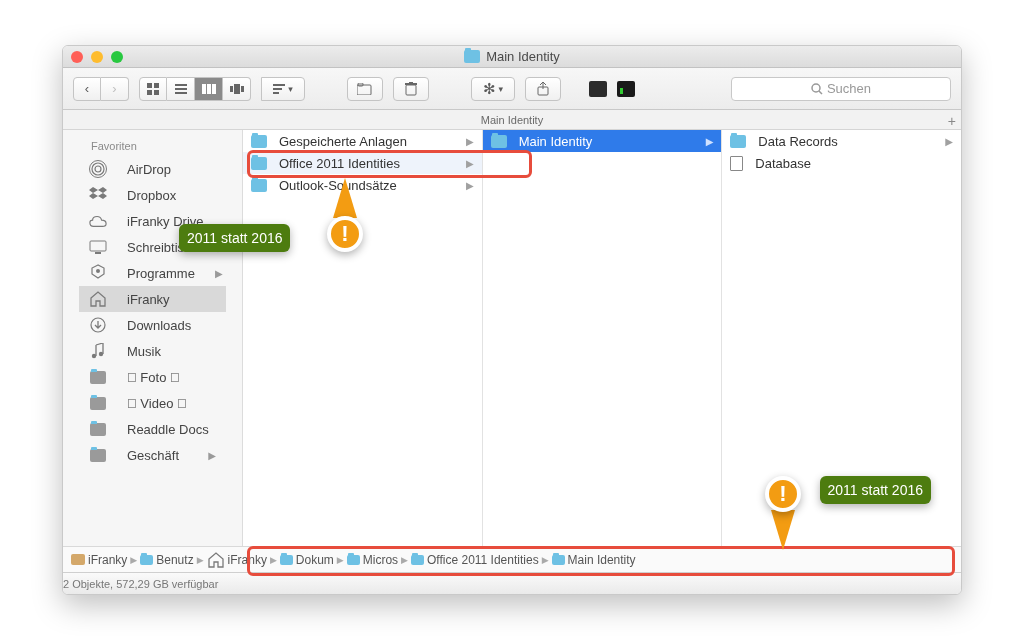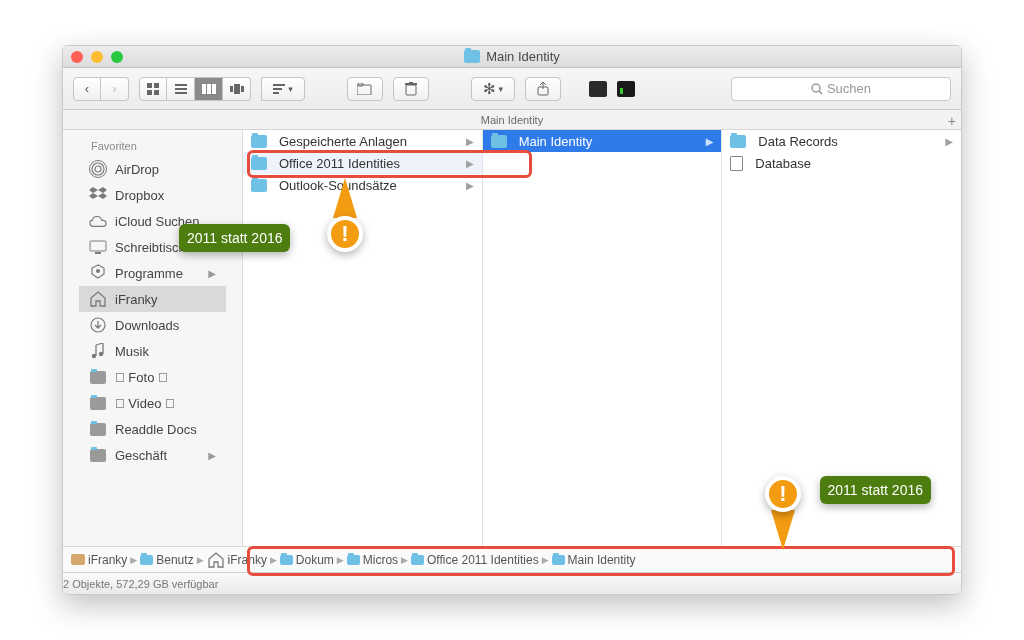--- a/index.html
+++ b/index.html
@@ -22,21 +22,21 @@
 .btn-group .tbtn+.tbtn{border-left:none}
 .tbtn.single{border-radius:4px}
 .tbtn.active{background:#8a8a8a;color:#fff}
 .spacer{width:22px}
 .search{flex:1;max-width:220px;margin-left:auto;height:24px;border:1px solid #c8c8c8;border-radius:4px;background:#fff;display:flex;align-items:center;justify-content:center;color:#999;font-size:13px;gap:4px}
 .pathbar{height:20px;background:#f2f2f2;border-bottom:1px solid #d5d5d5;font-size:11px;color:#6a6a6a;text-align:center;line-height:20px;position:relative}
 .pathbar .plus{position:absolute;right:5px;top:1px;color:#888;font-size:14px}
 .body{flex:1;display:flex;min-height:0}
 .sidebar{width:180px;background:#f6f6f6;border-right:1px solid #dcdcdc;padding:6px 16px;overflow:auto}
 .side-header{font-size:11px;color:#8a8a8a;padding:4px 12px}
-.side-item{height:26px;display:flex;align-items:center;padding:0 10px;font-size:13px;color:#444;gap:8px}
+.side-item{height:26px;display:flex;align-items:center;padding:0 10px;font-size:13px;color:#444;gap:20px}
 .side-item.selected{background:#d9d9d9}
 .side-item .ch{margin-left:auto;color:#9a9a9a;font-size:10px}
 .si-icon{width:18px;height:18px;display:flex;align-items:center;justify-content:center;color:#7a7a7a}
 .columns{flex:1;display:flex;min-width:0;position:relative}
 .col{flex:1;border-right:1px solid #e2e2e2;overflow:auto;position:relative}
 .row{height:22px;display:flex;align-items:center;padding:0 8px;font-size:13px;color:#333;gap:12px}
 .row .ch{margin-left:auto;color:#a0a0a0;font-size:10px}
 .row.sel{background:#2f7bea;color:#fff}
 .row.sel .ch{color:#cfe1ff}
 .doc-icon{width:13px;height:15px;background:#fff;border:1px solid #888;border-radius:1px;display:inline-block}
@@ -180,21 +180,21 @@
               </svg>
             </span>
             <span>Dropbox</span>
           </div>
           <div class="side-item">
             <span class="si-icon">
               <svg width="20" height="14" viewBox="0 0 20 14">
                 <path d="M5 13 Q1 13 1 9 Q1 6 4 6 Q4 2 9 2 Q13 2 14 6 Q19 6 19 10 Q19 13 15 13 Z" fill="none" stroke="#7a7a7a" stroke-width="1.3"></path>
               </svg>
             </span>
-            <span>iCloud Suchen</span>
+            <span>iFranky Drive</span>
           </div>
           <div class="side-item">
             <span class="si-icon">
               <svg width="18" height="14" viewBox="0 0 18 14">
                 <rect x="1" y="1" width="16" height="10" rx="1" fill="none" stroke="#7a7a7a"></rect>
                 <rect x="6" y="12" width="6" height="2" fill="#7a7a7a"></rect>
               </svg>
             </span>
             <span>Schreibtisch</span>
             <span class="ch">▶</span>

